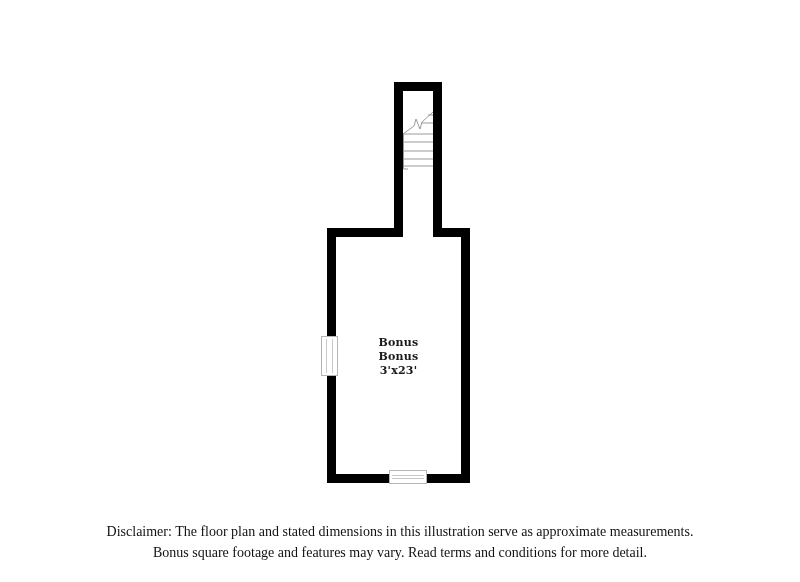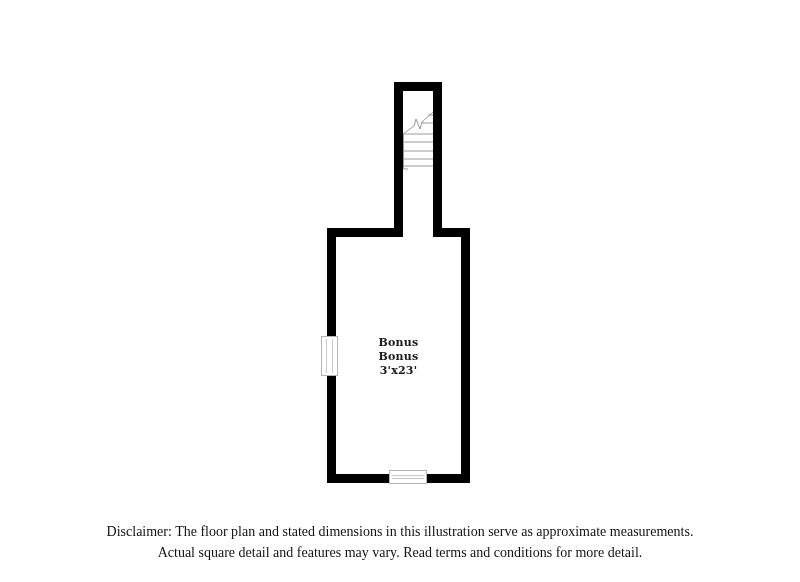--- a/index.html
+++ b/index.html
@@ -133,16 +133,16 @@
   </div>
 
   <div class="room-label">
     <div>Bonus</div>
     <div>Bonus</div>
     <div>3'x23'</div>
   </div>
 
   <div class="disclaimer">
     <div>Disclaimer: The floor plan and stated dimensions in this illustration serve as approximate measurements.</div>
-    <div>Actual square detail and features may vary. Read terms and conditions for more detail.</div>
+    <div>Bonus square footage and features may vary. Read terms and conditions for more detail.</div>
   </div>
 
 </div>
 
 </body></html>

